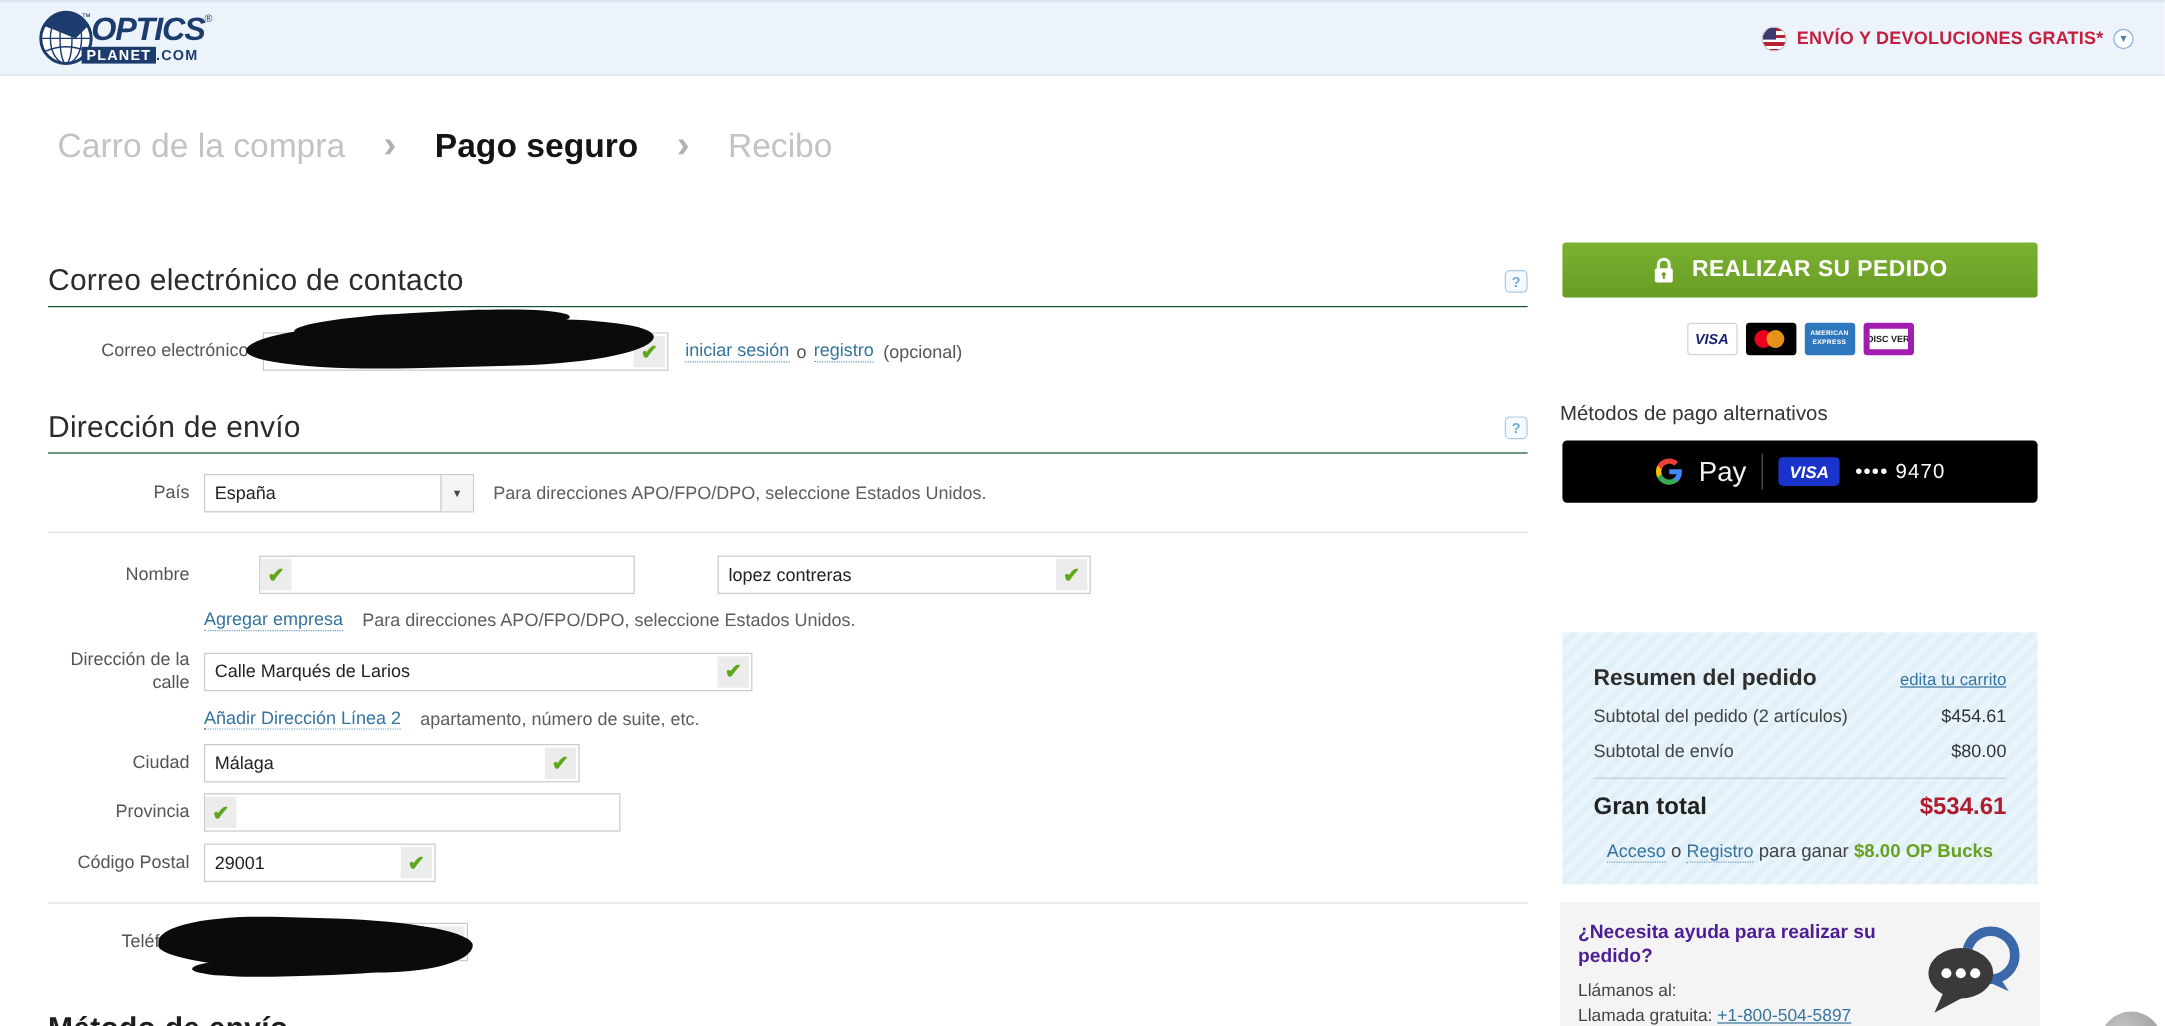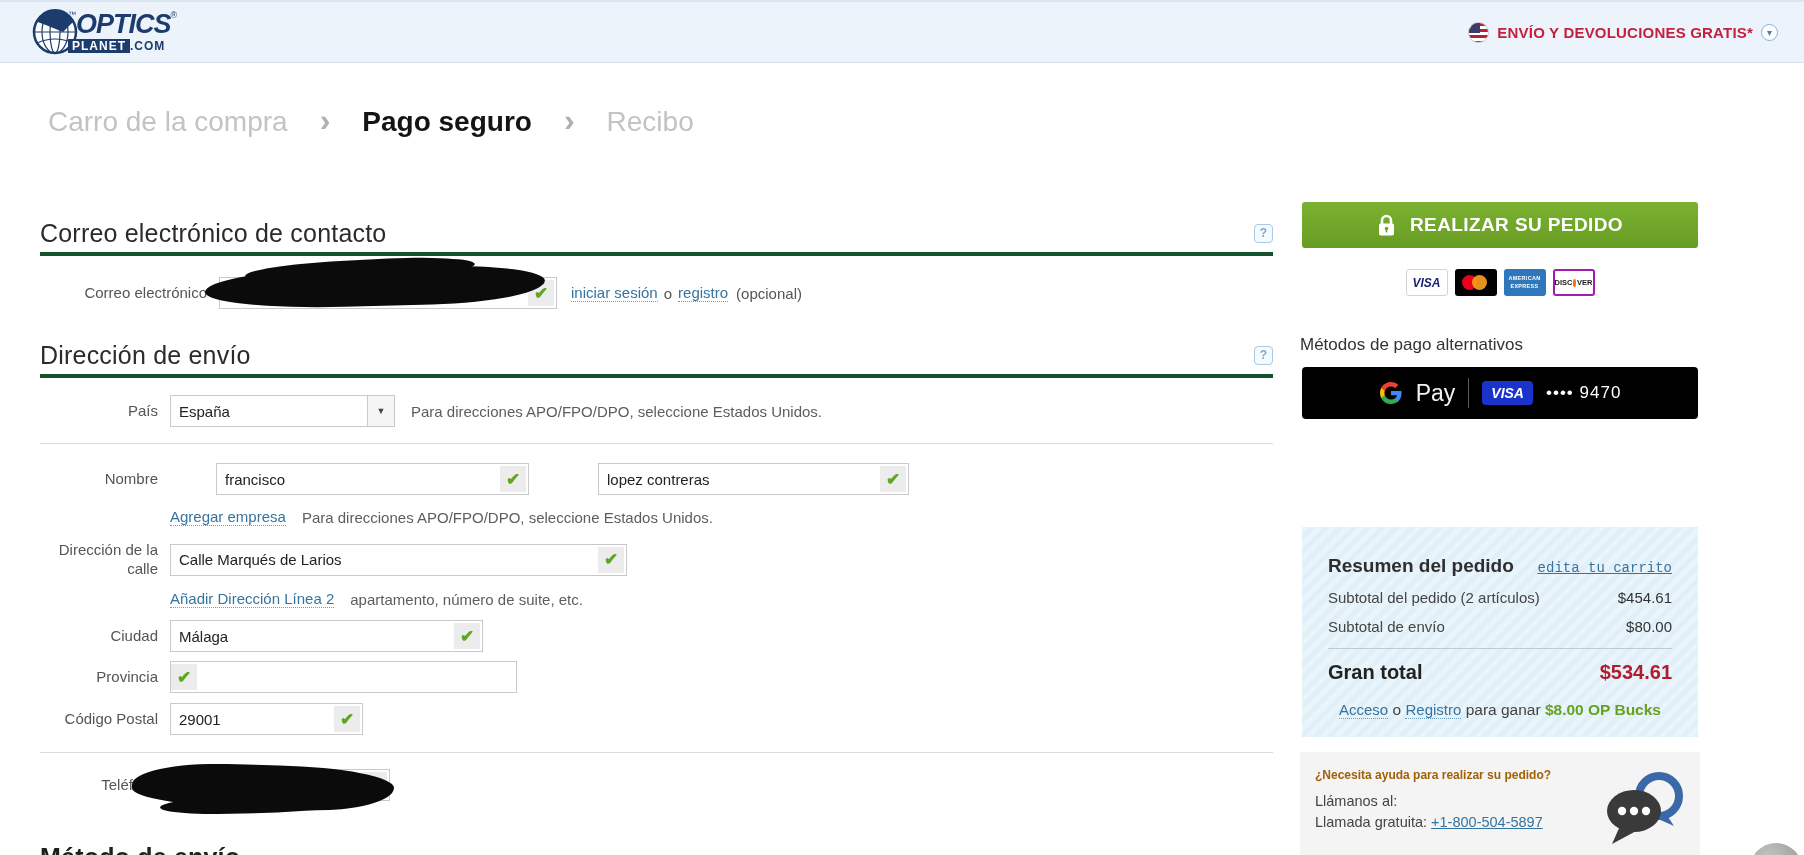--- a/index.html
+++ b/index.html
@@ -26,21 +26,21 @@
   .banner-chev { width:17px; height:17px; border-radius:50%; border:1px solid #8ab0d8; background:#fbfdff;
                  color:#4a7fb5; font-size:10px; display:flex; align-items:center; justify-content:center; }
 
   
   .crumbs { position:absolute; left:48px; top:104px; display:flex; align-items:center; gap:32px; }
   .crumb { font-size:28px; color:#c3c3c3; }
   .crumb.active { color:#141414; font-weight:bold; }
   .crumb-sep { font-size:32px; color:#b0b0b0; font-weight:bold; line-height:1; padding-bottom:4px; }
 
   
-  .sect { position:absolute; left:40px; width:1233px; height:42px; border-bottom:4px solid #14532d;
+  .sect { position:absolute; left:40px; width:1233px; height:42px; border-bottom:1px solid #14532d;
           display:flex; align-items:center; justify-content:space-between; }
   .sect h2 { font-size:25px; font-weight:400; color:#2b2b2b; letter-spacing:.2px; }
   .qmark { width:19px; height:19px; border:1px solid #a9c9e4; border-radius:4px; background:#f4fafe;
            color:#7aa9d2; font-size:12px; font-weight:bold; display:flex; align-items:center; justify-content:center; cursor:pointer; }
 
   
   .frow { position:absolute; left:40px; display:flex; align-items:center; }
   .flabel { width:118px; text-align:right; font-size:15px; color:#555; line-height:1.25; flex:0 0 auto; }
   .flabel.wide { width:167px; }
   .fgap { width:12px; flex:0 0 auto; }
@@ -67,50 +67,50 @@
                background:linear-gradient(#7cb232,#679c22); border-radius:3px; display:flex; align-items:center; justify-content:center; gap:14px; }
   .order-btn span { color:#fff; font-weight:bold; font-size:19px; letter-spacing:.4px; font-family:"Liberation Sans", sans-serif; }
   .cards { position:absolute; left:1302px; top:269px; width:396px; display:flex; justify-content:center; gap:7px; }
   .card { width:42px; height:27px; border-radius:3px; display:flex; align-items:center; justify-content:center; position:relative; overflow:hidden; }
   .card.visa { background:#fff; border:1px solid #d4d4d4; color:#1a1f71; font-style:italic; font-weight:bold; font-size:12px; }
   .card.mc { background:#000; }
   .mc-c { width:15px; height:15px; border-radius:50%; position:absolute; top:6px; }
   .mc-red { background:#eb001b; left:7px; }
   .mc-org { background:#f79e1b; left:17px; opacity:.92; }
   .card.amex { background:#2e77bc; color:#fff; font-weight:bold; font-size:5.5px; text-align:center; line-height:1.3; letter-spacing:.3px; }
-  .card.disc { background:#fff; border:2px solid #a21caf; color:#1a1a1a; font-weight:bold; font-size:7.5px; gap:1px; }
+  .card.disc { background:#fff; border:5px solid #a21caf; color:#1a1a1a; font-weight:bold; font-size:7.5px; gap:1px; }
   .disc-dot { width:8px; height:8px; border-radius:50%; background:#f47216; display:inline-block; }
   .alt-title { position:absolute; left:1300px; top:335px; font-size:17px; color:#333; }
   .gpay-btn { position:absolute; left:1302px; top:367px; width:396px; height:52px; background:#000; border:none; border-radius:4px;
               display:flex; align-items:center; justify-content:center; gap:13px; cursor:pointer; }
   .gpay-pay { color:#f2f2f2; font-size:23px; }
   .gpay-sep { width:1px; height:30px; background:#5a5a5a; }
   .gpay-visa { background:#1a34cb; border-radius:4px; color:#fff; font-style:italic; font-weight:bold; font-size:14px; padding:4px 9px; }
   .gpay-card { color:#fff; font-size:17px; letter-spacing:1px; }
   .paypal-btn { position:absolute; left:1302px; top:440px; width:396px; height:60px; background:#fff; border:1px solid #c9c9c9;
                 border-radius:6px; display:flex; align-items:center; justify-content:center; cursor:pointer; }
   .pp { font-size:29px; font-weight:bold; font-style:italic; letter-spacing:-.5px; }
   .pp-pay { color:#013088; } .pp-pal { color:#019cde; }
 
   .summary { position:absolute; left:1302px; top:527px; width:396px; height:210px; padding:28px 26px 4px 26px;
              background:repeating-linear-gradient(135deg,#eaf4fb 0 5px,#e0eff8 5px 10px); }
   .sum-head { display:flex; align-items:baseline; justify-content:space-between; }
   .sum-title { font-size:19px; font-weight:bold; color:#2e2e2e; }
-  .sum-edit { font-size:14px;font-family:Liberation Mono, monospace; }
+  .sum-edit { font-size:14px; }
   .sum-row { display:flex; justify-content:space-between; margin-top:12px; font-size:15px; color:#444; }
   .sum-row .val { color:#333; }
   .sum-hr { border-top:1px solid #b9cdd8; margin-top:13px; }
   .sum-total { display:flex; justify-content:space-between; margin-top:12px; }
   .sum-total .lbl { font-size:20px; font-weight:bold; color:#222; }
   .sum-total .val { font-size:20px; font-weight:bold; color:#b01c2e; }
   .sum-rewards { margin-top:17px; font-size:15.5px; color:#444; text-align:center; }
   .op-bucks { color:#66a220; font-weight:bold; }
 
   .help { position:absolute; left:1300px; top:752px; width:400px; height:120px; background:#f4f4f4; padding:16px 14px 0 15px; }
-  .help-title { font-size:12px; font-weight:bold; color:#a16207; line-height:1.25; width:300px; }
+  .help-title { font-size:16px; font-weight:bold; color:#4c1d95; line-height:1.25; width:300px; }
   .help-call { font-size:14.5px; color:#444; margin-top:10px; }
   .help-toll { font-size:14.5px; color:#444; margin-top:5px; }
   .help-chat { position:absolute; right:14px; top:14px; }
 
   .float-chat { position:absolute; left:1750px; top:843px; width:52px; height:52px; border-radius:50%;
                 background:radial-gradient(circle at 35% 30%, #c4c4c4, #8d8d8d); cursor:pointer; }
 </style>
 </head>
 <body>
 
@@ -183,21 +183,20 @@
     </div>
     <span class="hint">Para direcciones APO/FPO/DPO, seleccione Estados Unidos.</span>
   </div>
 
   <div class="rule" style="top:443px;"></div>
 
   <div class="frow" style="top:463px;gap:23px;">
     <div class="flabel">Nombre</div>
     <div class="fgap"></div>
     <div class="ibox" style="width:313px;">
-      <input type="text" value="francisco" style="">
       <span class="chk">✔</span>
     </div>
     <div style="width:23px;"></div>
     <div class="ibox" style="width:311px;">
       <input type="text" value="lopez contreras" style="">
       <span class="chk">✔</span>
     </div>
   </div>
 
   <div class="frow" style="top:508px; left:170px;">

